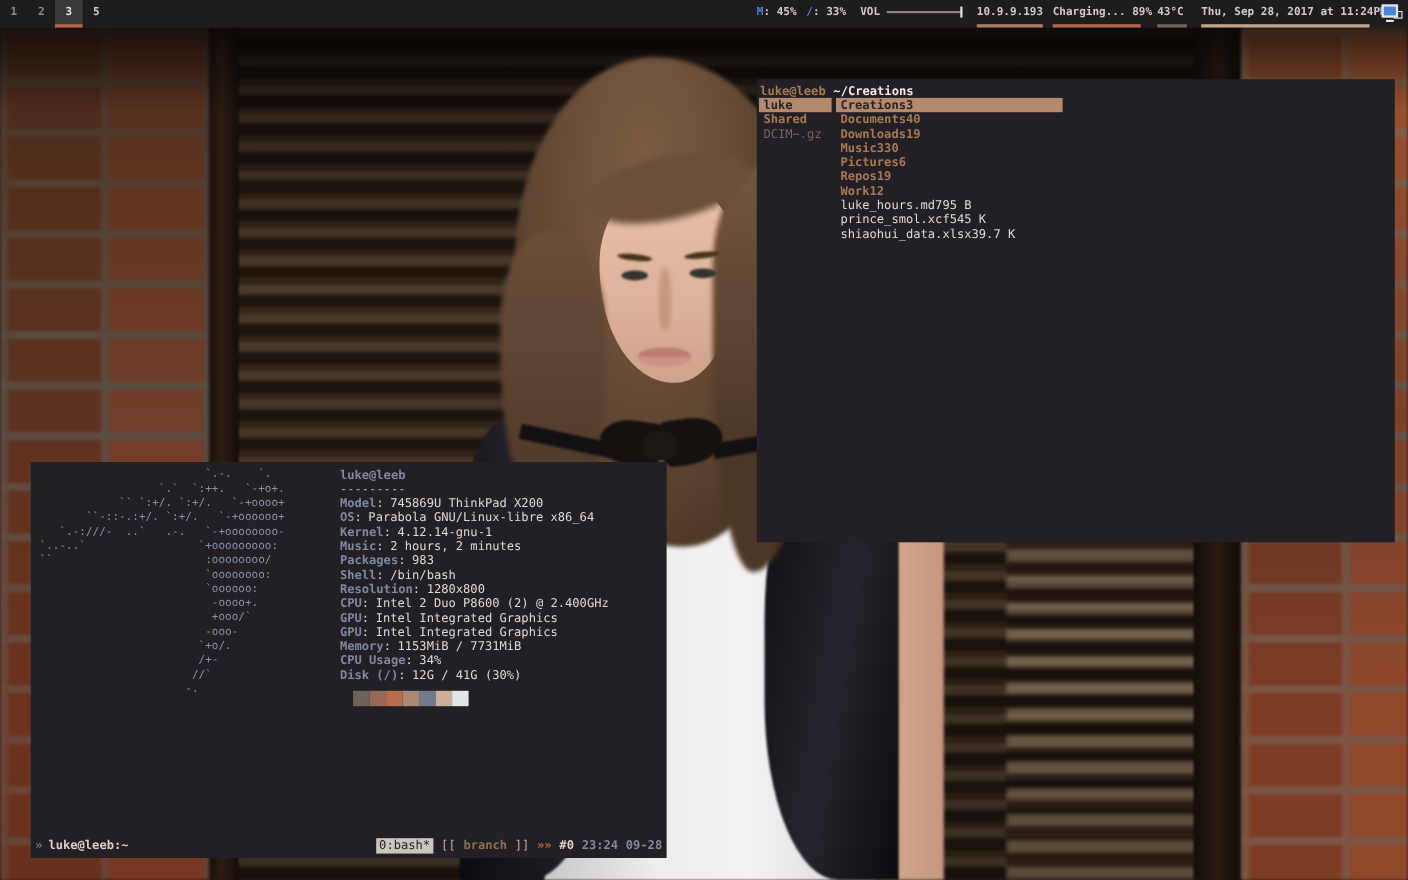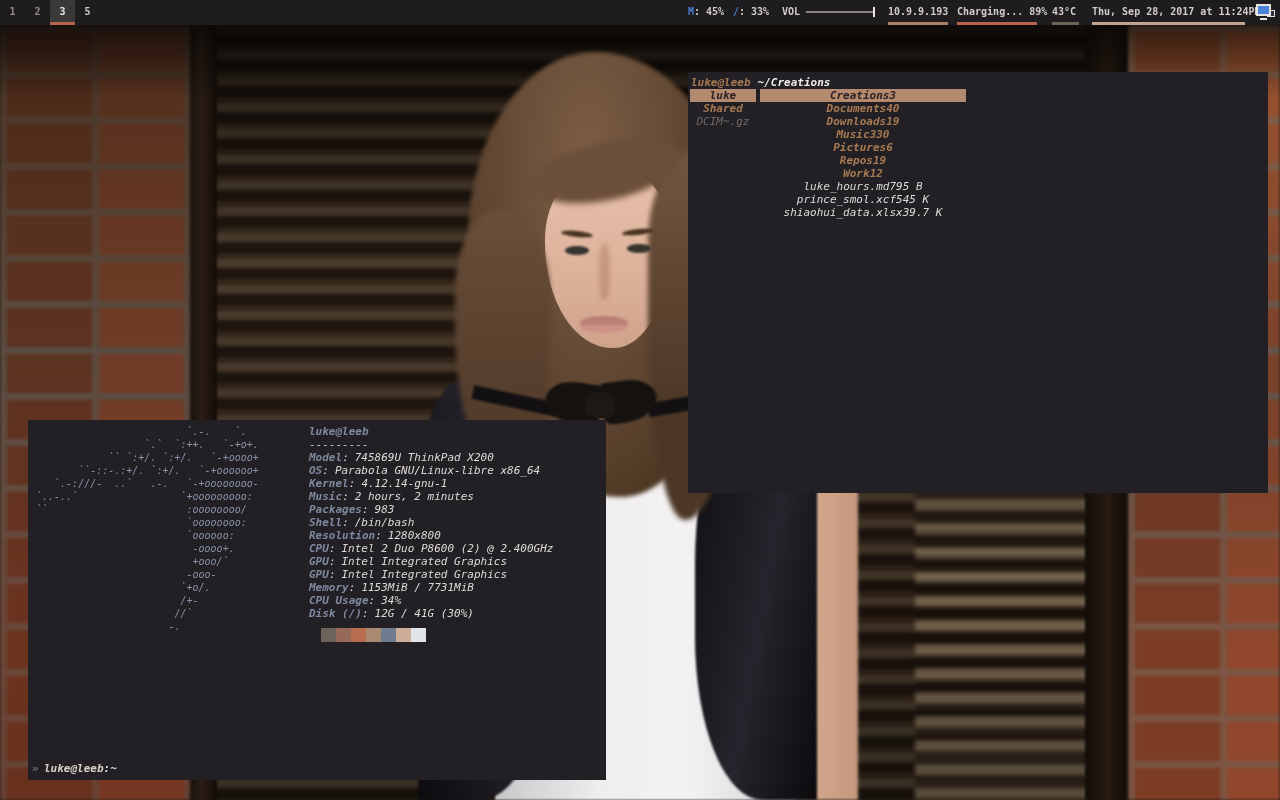--- a/index.html
+++ b/index.html
@@ -99,21 +99,21 @@
   .seg-underline { position:absolute; left:0; right:0; bottom:0; height:3px; }
   .blue { color:#4a84d8; }
   .vol-track { display:inline-block; width:68px; height:2px; background:#8a8580; vertical-align:middle; margin-left:6px; }
   .vol-thumb { position:absolute; right:-1px; top:-4px; width:2px; height:10px; background:#e8e5e0; }
   .tray-monitor { position:absolute; left:1256px; top:4px; width:19px; height:16px; }
   .tray-monitor .scr { position:absolute; left:0; top:0; width:15px; height:12px; border:2px solid #e8e5e0; background:#4a84d8; }
   .tray-monitor .scr2 { position:absolute; right:0; bottom:3px; width:8px; height:7px; border:1px solid #e8e5e0; background:#2a2a3a; }
   .tray-monitor .base { position:absolute; left:4px; bottom:0; width:7px; height:2px; background:#e8e5e0; }
 
   
-  .window { position:absolute; background:#222024; z-index:10;font-style:italic; }
+  .window { position:absolute; background:#222024; z-index:10; }
 
   
   #terminal { left:28px; top:420px; width:578px; height:360px; font-size:11px; color:#dedbd6; }
   #ascii-art { position:absolute; left:8px; top:5px; font-size:10px; line-height:13px;
     color:#8792a6; white-space:pre; }
   #fetch-info { position:absolute; left:281px; top:5px; line-height:13px; white-space:nowrap; }
   .fetch-user { color:#7e89a0; font-weight:bold; }
   .fetch-sep { color:#b9b5b0; }
   .flabel { color:#7e89a0; font-weight:bold; }
   .flabel::after { content:":"; color:#dedbd6; font-weight:normal; }
@@ -137,21 +137,21 @@
 
   
   #ranger { left:688px; top:72px; width:580px; height:421px; font-size:11px; }
   #ranger-title { position:absolute; left:3px; top:4px; height:13px; line-height:13px; white-space:nowrap; }
   .rt-user { color:#a87a52; font-weight:bold; }
   .rt-path { color:#f0ede8; font-weight:bold; margin-left:7px; }
   .rcol { position:absolute; top:17px; }
   #rcol-parent { left:2px; width:66px; }
   #rcol-main { left:72px; width:206px; }
   #rcol-preview { left:287px; width:291px; }
-  .rrow { height:13px; line-height:13px; padding:0 4px; display:flex; justify-content:center;
+  .rrow { height:13px; line-height:13px; padding:0 4px; display:flex; justify-content:flex-start;
     color:#a87a52; font-weight:bold; white-space:nowrap; }
   .rrow.selected { background:#b48a6e; color:#2b2125; }
   .rrow.file { color:#dedbd6; font-weight:normal; }
   .rrow.dim { color:#6f6a66; font-weight:normal; }
   #ranger-status { position:absolute; left:0; right:0; bottom:1px; height:15px; line-height:15px;
     font-size:10.5px; color:#dedbd6; }
   .rs-perms { color:#85858f; }
   .rs-left { position:absolute; left:4px; white-space:pre; }
   .rs-right { position:absolute; right:4px; display:flex; gap:18px; }
 </style>
@@ -277,20 +277,30 @@
     <div class="swatch" style="background: rgb(169, 138, 112);"></div>
     <div class="swatch" style="background: rgb(111, 123, 143);"></div>
     <div class="swatch" style="background: rgb(204, 174, 153);"></div>
     <div class="swatch" style="background: rgb(225, 228, 232);"></div>
   </div>
 
 
   <div id="tmux-bar">
     <span class="tmux-prefix">»</span>
     <span class="tmux-session">luke@leeb:~</span>
+    <div class="tmux-right">
+      <span class="tmux-win">0:bash*</span>
+      <span class="tmux-dim">[[</span>
+      <span class="tmux-git-br">branch</span>
+      <span class="tmux-dim">]]</span>
+      <span class="tmux-chev">»»</span>
+      <span class="tmux-pane">#0</span>
+      <span class="tmux-time">23:24</span>
+      <span class="tmux-time">09-28</span>
+    </div>
   </div>
 </div>
 
 <div id="ranger" class="window">
   <div id="ranger-title">
     <span class="rt-user">luke@leeb</span><span class="rt-path">~/Creations</span>
   </div>
 
   <div class="rcol" id="rcol-parent">
     <div class="rrow selected">

